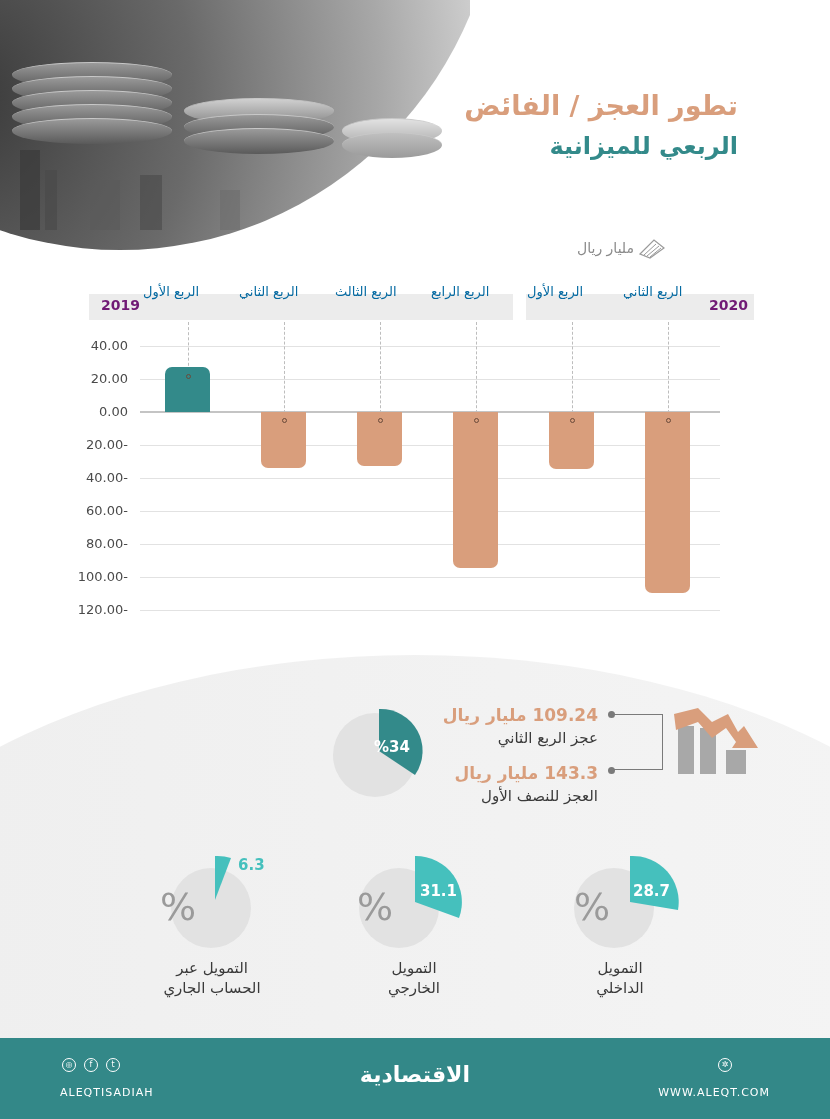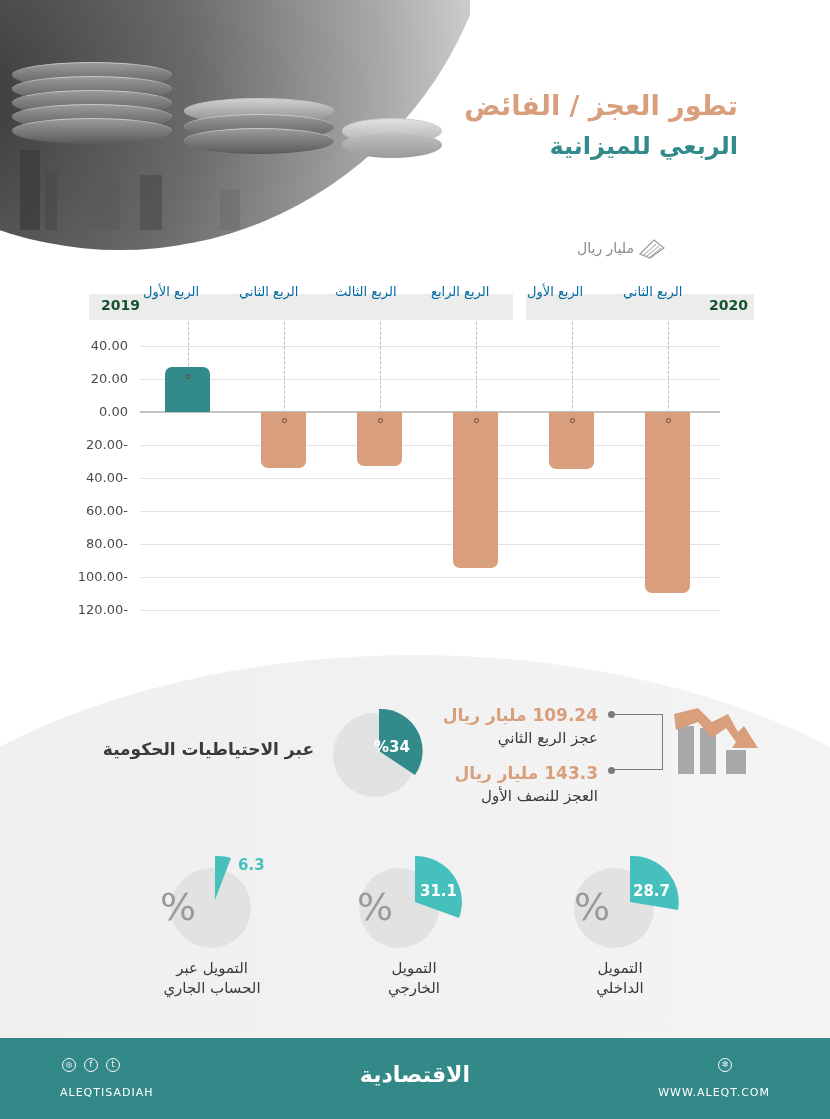--- a/index.html
+++ b/index.html
@@ -18,21 +18,21 @@
     .title-2 { top: 132px; font-size: 24px; color: #338a8a; }
 
     .unit { position: absolute; left: 572px; top: 236px; width: 100px; height: 26px; direction: rtl; font-size: 14px; color: #8a8a8a; }
     .unit-icon { position: absolute; right: 6px; top: 0; width: 30px; height: 24px; }
     .unit-label { position: absolute; right: 38px; top: 4px; }
 
     
     .hdr { position: absolute; top: 294px; height: 26px; background: #ececec; }
     .hdr-2019 { left: 89px; width: 424px; }
     .hdr-2020 { left: 526px; width: 228px; }
-    .year { position: absolute; top: 3px; font-weight: bold; font-size: 14px; color: #14532d; }
+    .year { position: absolute; top: 3px; font-weight: bold; font-size: 14px; color: #701a75; }
     .qlabel { position: absolute; top: 284px; width: 90px; margin-left: -45px; text-align: left; direction: rtl; font-size: 13px; color: #0369a1; }
 
     .grid { position: absolute; left: 140px; width: 580px; height: 1px; background: #e2e2e2; }
     .grid.zero { background: #c4c4c4; height: 2px; }
     .ytick { position: absolute; left: 60px; width: 68px; text-align: right; font-size: 13px; color: #4a4a4a; }
 
     .vline { position: absolute; width: 0; border-left: 1px dashed #bdbdbd; }
     .bar { position: absolute; width: 45px; }
     .bar.pos { background: #338a8a; border-radius: 7px 7px 0 0; }
     .bar.neg { background: #d99e7c; border-radius: 0 0 7px 7px; }
@@ -175,21 +175,20 @@
   <rect x="54" y="50" width="20" height="24" fill="#a8a8a8"></rect>
   <path d="M2 14 L26 8 L40 22 L56 14 L66 32 L72 26 L86 48 L60 48 L64 42 L54 28 L40 38 L26 22 L4 30 Z" fill="#d99e7c"></path>
 </svg>
 
 <svg style="position:absolute; left:331px; top:707px" width="92" height="92" viewBox="0 0 92 92">
   <circle cx="44" cy="48" r="42" fill="#e2e2e2"></circle>
   <path d="M48 44 L48 2 A42 42 0 0 1 84 68 Z" fill="#338a8a"></path>
 </svg>
 <div class="pie-label" style="left:374px; top:738px; font-size:15px">%34</div>
 <div class="reserves-text">
-  <div>عبر الاحتياطيات الحكومية</div>
 </div>
 
 <svg style="position:absolute; left:570px; top:852px" width="112" height="100" viewBox="0 0 112 100">
   <circle cx="44" cy="56" r="40" fill="#e2e2e2"></circle>
   <path d="M60 50 L60 4 A46 46 0 0 1 108 58 Z" fill="#45c0bd"></path>
 </svg>
 <div class="pie-label" style="left:633px; top:882px">28.7</div>
 <div class="pct-glyph" style="left:574px; top:885px">%</div>
 <div class="fin-lbl" style="left:620px; top:958px">
   <div>التمويل</div>

